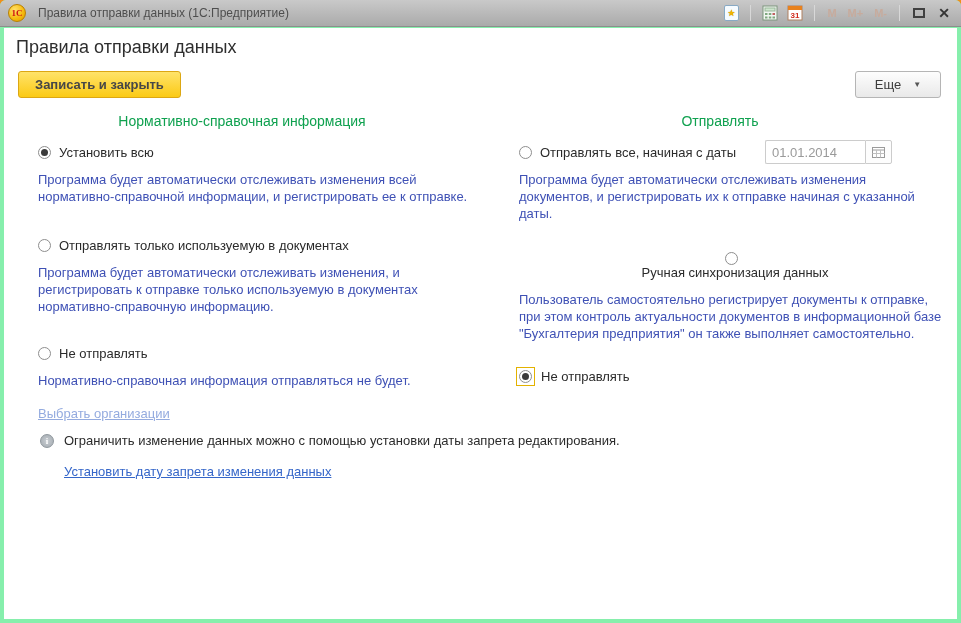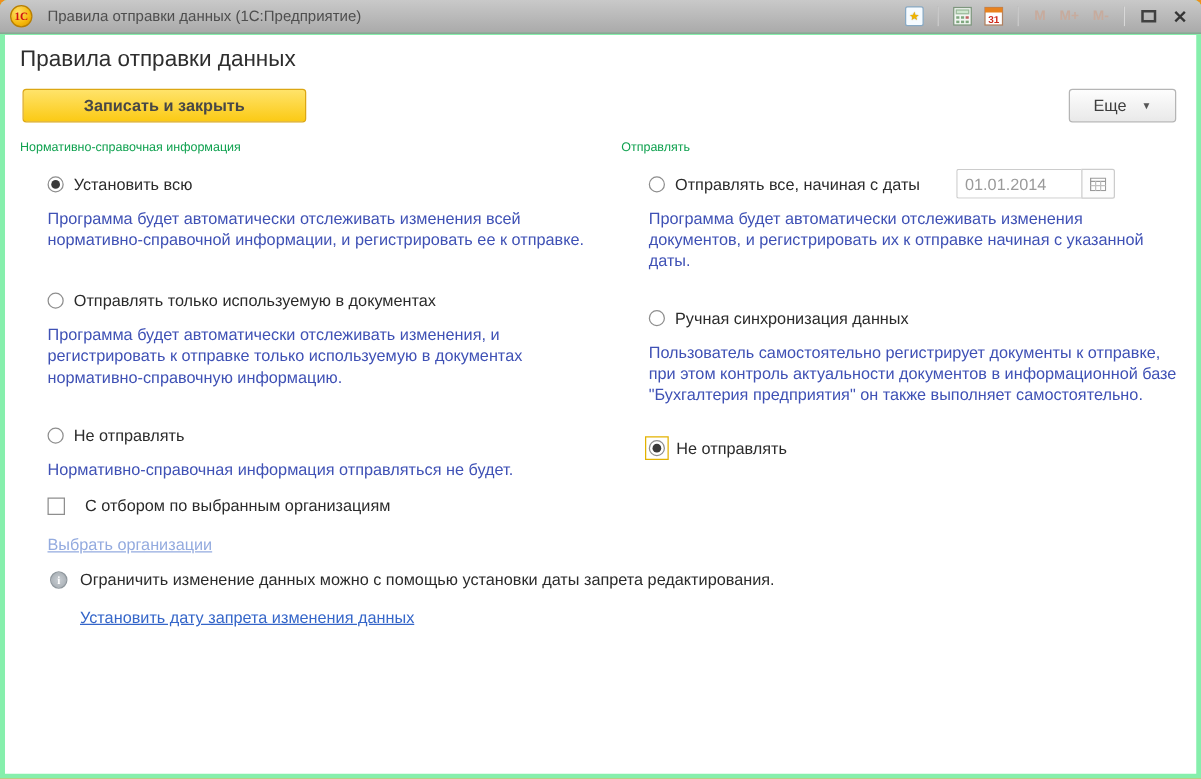--- a/index.html
+++ b/index.html
@@ -46,36 +46,36 @@
   .content {
     position:absolute; top:28px; left:4px; right:4px; bottom:4px;
     background:#ffffff; overflow:hidden;
   }
   .page-title {
     position:absolute; left:12px; top:9px;
     font-size:18px; color:#2e2e2e; font-weight:400;
   }
   .btn-save {
     position:absolute; left:14px; top:43px; height:27px;
-    padding:0 48px; font-size:13px; font-weight:bold; color:#474747;
+    padding:0 16px; font-size:13px; font-weight:bold; color:#474747;
     background:linear-gradient(#ffe36a,#fbca15);
     border:1px solid #dca713; border-radius:3px;
     font-family:"Liberation Sans", sans-serif;
   }
   .btn-more {
     position:absolute; right:16px; top:43px; height:27px; width:86px;
     font-size:13px; color:#3d3d3d;
     background:linear-gradient(#fdfdfd,#e9e9e9);
     border:1px solid #b5b5b5; border-radius:3px;
     display:flex; align-items:center; justify-content:center; gap:12px;
     font-family:"Liberation Sans", sans-serif;
     text-align:right;
   }
   .caret { font-size:8px; color:#555; }
-  .section-h { font-size:10px; color:#0fa14f; font-weight:400; margin:0; }
+  .section-h { font-size:14px; color:#0fa14f; font-weight:400; margin:0;text-align:center; }
   .col { position:absolute; top:85px; }
   .col-left  { left:12px;  width:452px; }
   .col-right { left:493px; width:446px; }
   .opt-row { display:flex; align-items:center; padding-left:22px; position:relative; }
   .radio {
     width:13px; height:13px; border-radius:50%;
     border:1px solid #8e8e8e; background:#fff;
     display:inline-flex; align-items:center; justify-content:center;
     flex:none;
   }
@@ -190,24 +190,20 @@
       </div>
       <p class="desc">Программа будет автоматически отслеживать изменения, и регистрировать к отправке только используемую в документах нормативно-справочную информацию.</p>
 
       <div class="opt-row" style="margin-top:31px;">
         <span class="radio"></span>
         <span class="opt-label">Не отправлять</span>
       </div>
       <p class="desc">Нормативно-справочная информация отправляться не будет.</p>
 
 
-      <div class="opt-row" style="margin-top:13px;">
-        <span class="checkbox"></span>
-        <span class="opt-label">С отбором по выбранным организациям</span>
-      </div>
 
       <div style="margin-top:15px; padding-left:22px;">
         <span class="link disabled">Выбрать организации</span>
       </div>
 
 
       <div class="info-row" style="margin-top:11px;">
         <span class="info-icon">i</span>
         <span class="info-text">Ограничить изменение данных можно с помощью установки даты запрета редактирования.</span>
       </div>
@@ -231,21 +227,21 @@
               <line x1="0.5" y1="3" x2="12.5" y2="3" stroke="#9a9a9a"></line>
               <line x1="4.5" y1="3" x2="4.5" y2="10.5" stroke="#c0c0c0"></line>
               <line x1="8.5" y1="3" x2="8.5" y2="10.5" stroke="#c0c0c0"></line>
               <line x1="0.5" y1="6.5" x2="12.5" y2="6.5" stroke="#c0c0c0"></line>
             </svg>
           </span>
         </span>
       </div>
       <p class="desc">Программа будет автоматически отслеживать изменения документов, и регистрировать их к отправке начиная с указанной даты.</p>
 
-      <div class="opt-row" style="margin-top:30px;">
+      <div class="opt-row" style="margin-top:30px;flex-direction:column;">
         <span class="radio"></span>
         <span class="opt-label">Ручная синхронизация данных</span>
       </div>
       <p class="desc">Пользователь самостоятельно регистрирует документы к отправке, при этом контроль актуальности документов в информационной базе "Бухгалтерия предприятия" он также выполняет самостоятельно.</p>
 
       <div class="opt-row" style="margin-top:27px;">
         <span class="focus-ring">
           <span class="radio checked"></span>
         </span>
         <span class="opt-label">Не отправлять</span>

